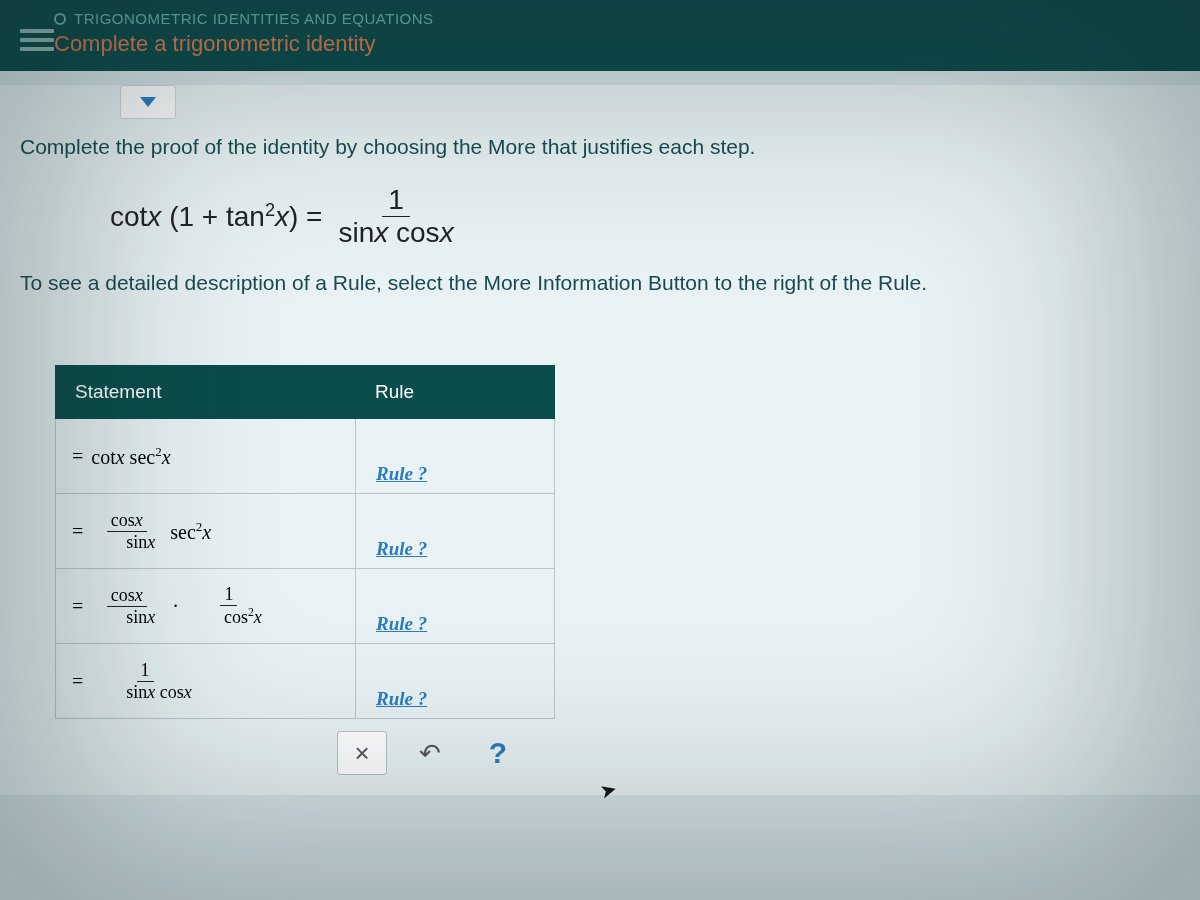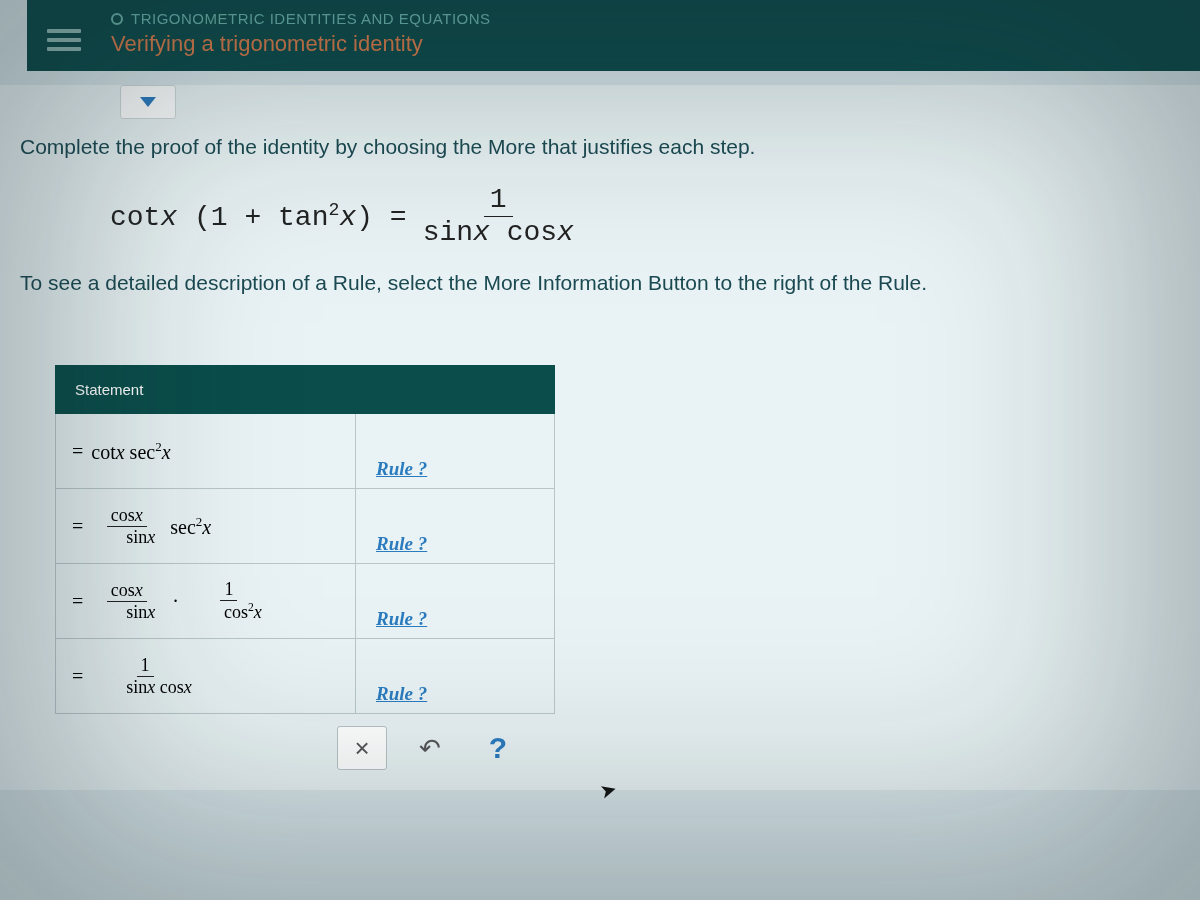--- a/index.html
+++ b/index.html
@@ -10,22 +10,20 @@
     height: 900px;
     overflow: hidden;
     position: relative;
   }
   .header {
     background: #0d4a4a;
     color: #b8dcd8;
     padding: 10px 20px 14px 20px;
     display: flex;
     align-items: flex-start;
-    gap: 30px;
-    margin-left: 27px;
   }
   .hamburger {
     margin-top: 14px;
     width: 34px;
     cursor: pointer;
   }
   .hamburger div {
     height: 4px;
     background: #8fb8b4;
     margin: 5px 0;
@@ -68,21 +66,21 @@
     border-right: 8px solid transparent;
     border-top: 10px solid #2b7bbf;
   }
   .instructions {
     padding: 0 20px;
     font-size: 21px;
     color: #1b4a52;
     line-height: 1.5;
   }
   .identity-line {
-    font-family: Liberation Mono, monospace;
+    font-family: Liberation Sans, sans-serif;
     font-size: 28px;
     color: #222;
     padding: 22px 0 22px 110px;
     display: flex; align-items: center; gap: 6px;
   }
   .frac {
     display: inline-flex;
     flex-direction: column;
     align-items: center;
     vertical-align: middle;
@@ -98,21 +96,21 @@
     color: #1b4a52;
   }
   .proof-panel {
     margin: 40px 30px 0 55px;
     width: 500px;
   }
   .proof-header {
     display: flex;
     background: #0a4d4a;
     color: #fff;
-    font-size: 15px;
+    font-size: 19px;
   }
   .ph-statement { flex: 0 0 300px; padding: 16px 20px; border-right: 1px solid #0a4d4a; }
   .ph-rule { flex: 1; padding: 16px 20px; }
   .proof-body { border: 1px solid #b8c6c9; border-top: none; background: #e9f2f4; }
   .proof-row {
     display: flex;
     border-top: 1px solid #b8c6c9;
   }
   .proof-row:first-child { border-top: none; }
   .pr-stmt {
@@ -195,21 +193,21 @@
   <div class="hamburger">
     <div></div>
       <div></div>
       <div></div>
   </div>
   <div class="header-text">
     <div class="breadcrumb">
       <span class="breadcrumb-dot"></span>
       <span>TRIGONOMETRIC IDENTITIES AND EQUATIONS</span>
     </div>
-    <div class="title">Verifying a trigonometric identity</div>
+    <div class="title">Complete a trigonometric identity</div>
   </div>
 </div>
 
 <div class="content">
 
   <div class="chevron-box">
     <div class="chevron-down"></div>
   </div>
 
   <div class="instructions">Complete the proof of the identity by choosing the More that justifies each step.</div>
@@ -222,20 +220,21 @@
       <span class="num">1</span>
       <span class="den">sin<i>x</i> cos<i>x</i></span>
     </span>
   </div>
 
   <div class="sub-instr">To see a detailed description of a Rule, select the More Information Button to the right of the Rule.</div>
 
   <div class="proof-panel">
     <div class="proof-header">
       <div class="ph-statement">Statement</div>
+      <div class="ph-rule">Rule</div>
     </div>
     <div class="proof-body">
 
 
       <div class="proof-row">
         <div class="pr-stmt">
           <span>=</span>
           <span>cot<i>x</i> sec<sup>2</sup><i>x</i></span>
         </div>
         <div class="pr-rule">

